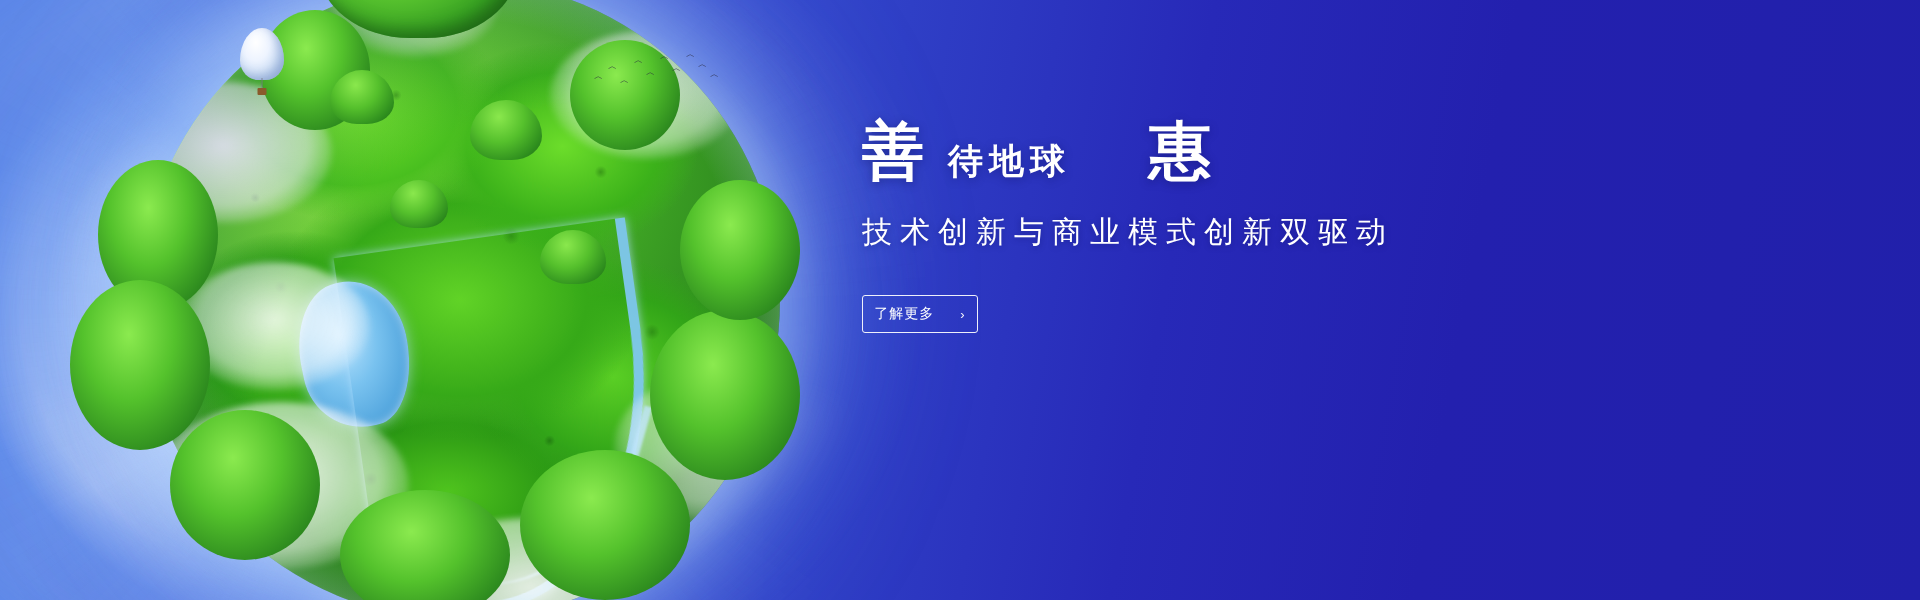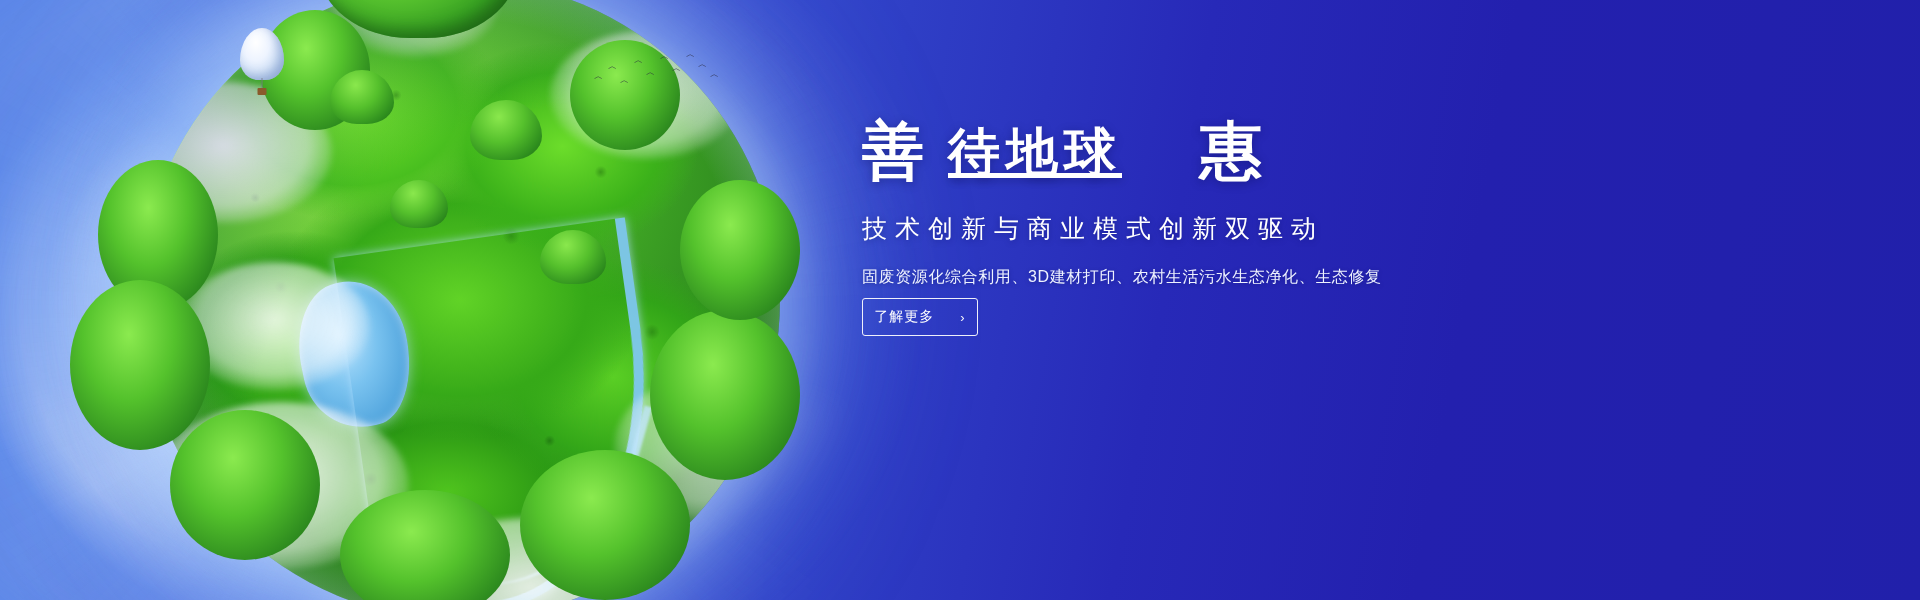--- a/index.html
+++ b/index.html
@@ -145,27 +145,27 @@
   
   .birds{position:absolute;left:590px;top:48px;width:130px;height:42px;opacity:.85;}
   .bird{position:absolute;color:#2a2a40;font-size:9px;line-height:1;}
 
   
   .copy{position:absolute;left:862px;top:120px;width:820px;color:#fff;}
   .headline{display:flex;align-items:flex-end;gap:22px;white-space:nowrap;
     font-family:"DejaVu Serif","Liberation Serif",serif;
     text-shadow:0 2px 10px rgba(10,16,90,.45);}
   .hl-big{font-size:62px;font-weight:700;letter-spacing:2px;line-height:1;}
-  .hl-small{font-size:52px;font-weight:700;letter-spacing:6px;line-height:1;padding-bottom:4px;text-decoration:underline;}
+  .hl-small{font-size:35px;font-weight:700;letter-spacing:6px;line-height:1;padding-bottom:4px;}
   .hl-gap{width:34px;}
-  .subtitle{margin-top:30px;font-size:25px;letter-spacing:8px;font-weight:400;color:#fff;
+  .subtitle{margin-top:30px;font-size:30px;letter-spacing:8px;font-weight:400;color:#fff;
     text-shadow:0 1px 6px rgba(10,16,90,.4);white-space:nowrap;}
   .desc{margin-top:22px;font-size:16px;letter-spacing:.6px;color:#eef2ff;white-space:nowrap;
     text-shadow:0 1px 4px rgba(10,16,90,.4);}
-  .cta{margin-top:10px;display:inline-flex;align-items:center;justify-content:center;gap:26px;
+  .cta{margin-top:42px;display:inline-flex;align-items:center;justify-content:center;gap:26px;
     width:116px;height:38px;border:1px solid rgba(255,255,255,.92);border-radius:3px;
     color:#fff;font-size:14px;letter-spacing:1px;background:transparent;cursor:pointer;}
   .cta .chev{font-size:13px;opacity:.95;}
 </style>
 </head>
 <body>
 
 <div class="banner">
 
   <div class="sky-glow"></div>
@@ -233,20 +233,19 @@
   </div>
 
   <div class="copy">
     <div class="headline">
       <span class="hl-big">善</span>
       <span class="hl-small">待地球</span>
       <span class="hl-gap"></span>
       <span class="hl-big">惠</span>
     </div>
     <div class="subtitle">技术创新与商业模式创新双驱动</div>
-    <div class="desc">固废资源化综合利用、3D建材打印、农村生活污水生态净化、生态修复</div>
     <div class="cta">
       <span>了解更多</span>
       <span class="chev">›</span>
     </div>
   </div>
 
 </div>
 
 </body></html>

